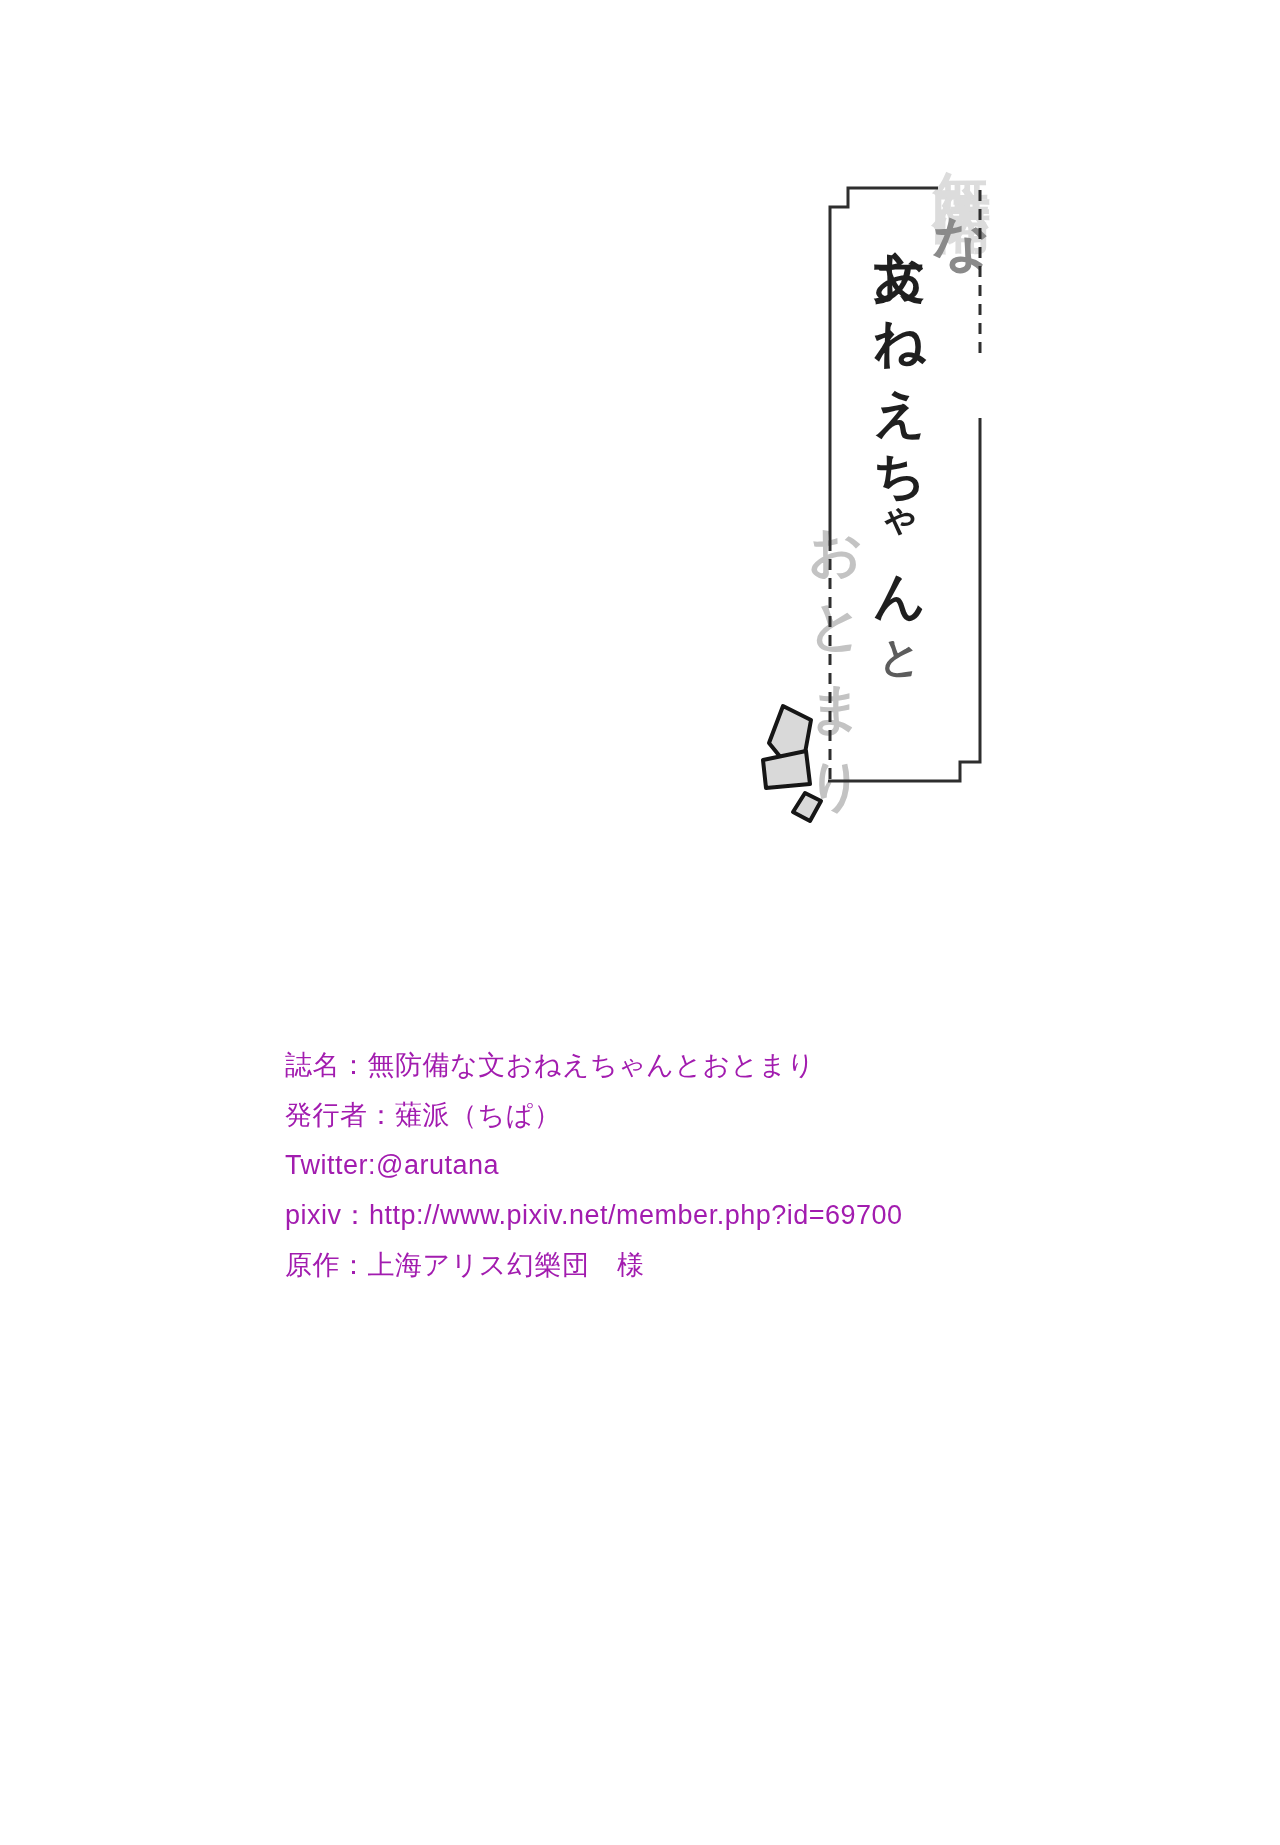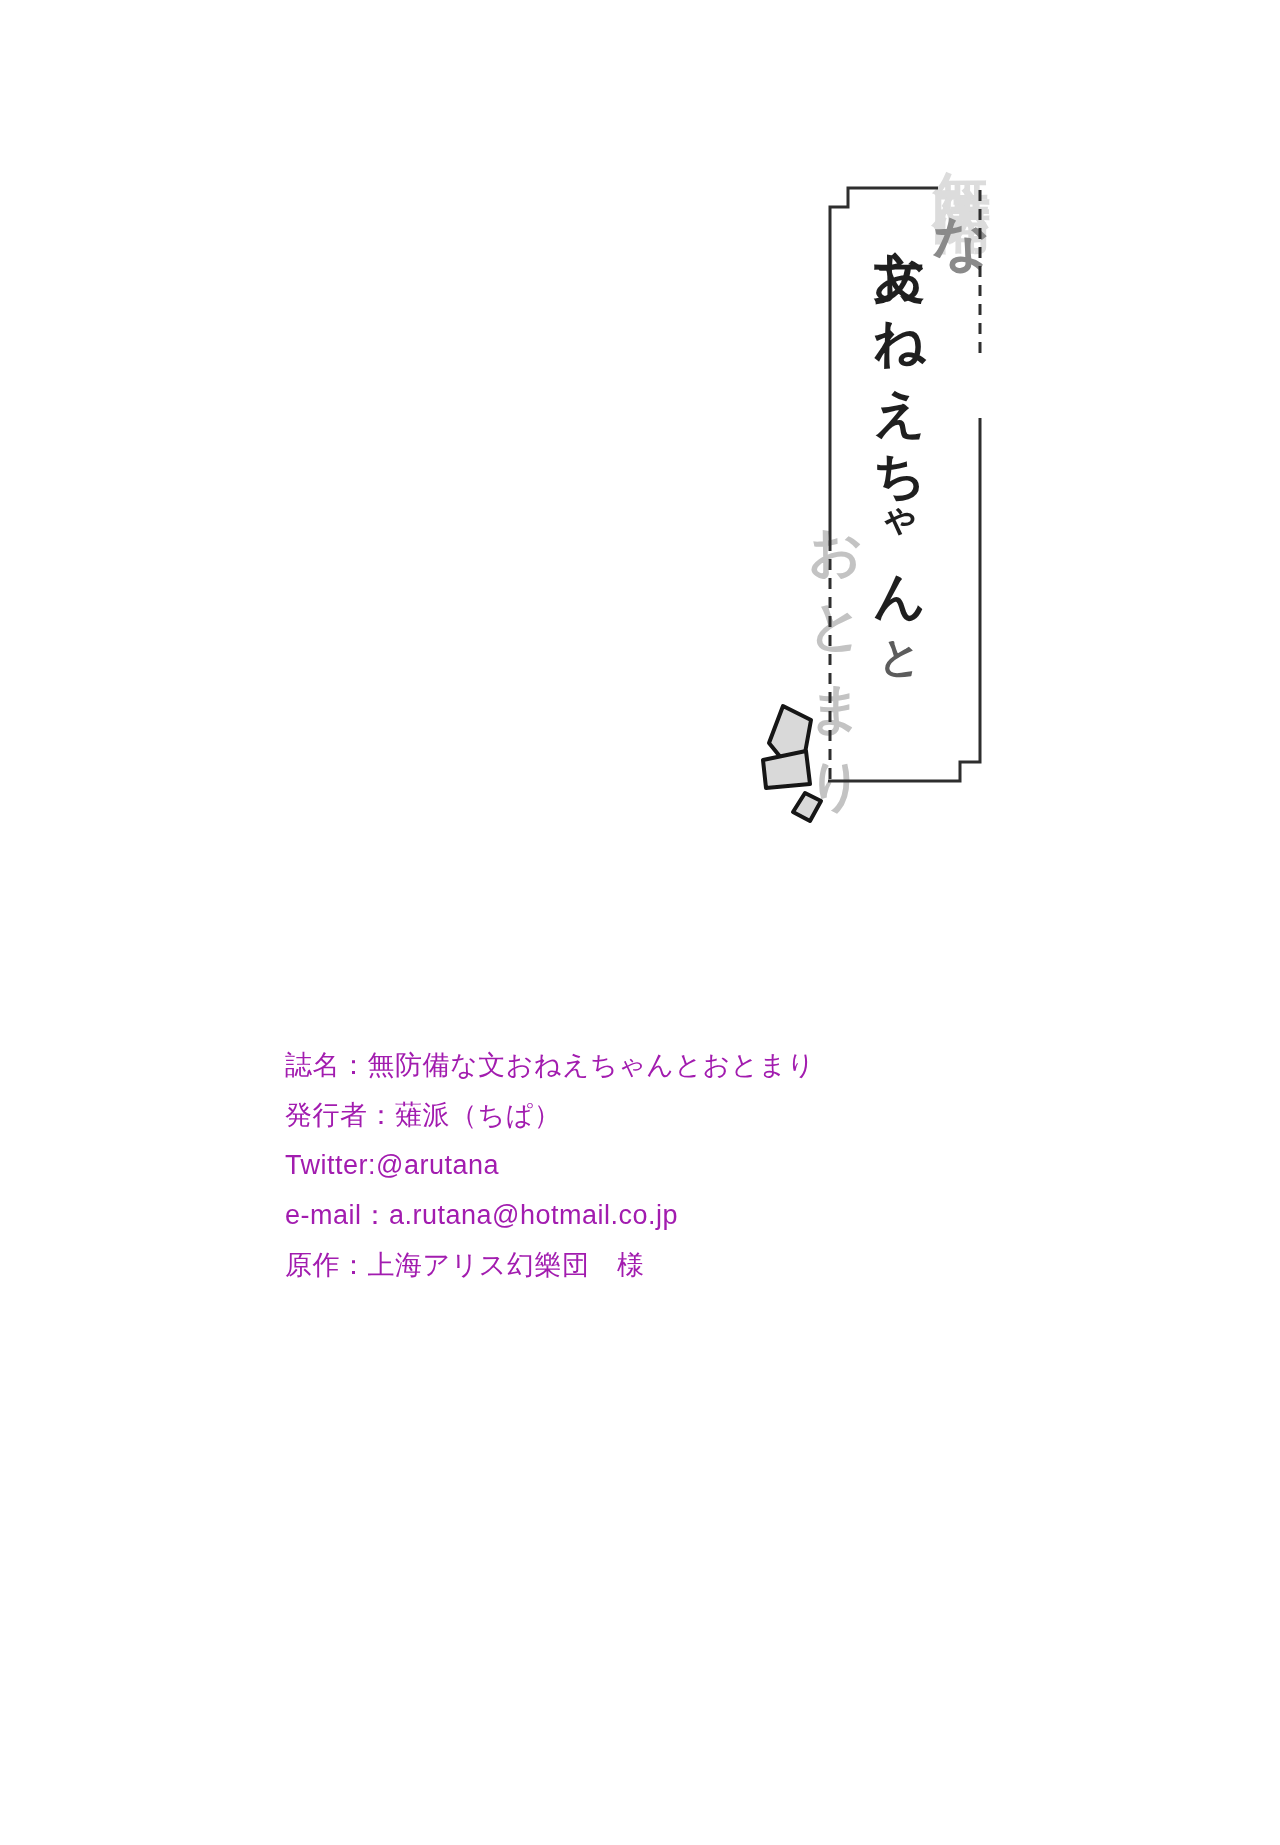--- a/index.html
+++ b/index.html
@@ -100,15 +100,15 @@
 
   <polygon points="769,743 783,706 811,720 805,753 782,759" fill="#d9d9d9" stroke="#161616" stroke-width="4" stroke-linejoin="round"></polygon>
   <polygon points="763,760 806,751 810,784 766,788" fill="#d9d9d9" stroke="#161616" stroke-width="4" stroke-linejoin="round"></polygon>
   <polygon points="805,793 821,801 810,821 793,812" fill="#d9d9d9" stroke="#161616" stroke-width="4" stroke-linejoin="round"></polygon>
 </svg>
 
 <div class="colophon">
   <div>誌名：無防備な文おねえちゃんとおとまり</div>
   <div>発行者：薙派（ちぱ）</div>
   <div>Twitter:@arutana</div>
-  <div>e-mail：a.rutana@hotmail.co.jp</div>
+  <div>pixiv：http://www.pixiv.net/member.php?id=69700</div>
   <div>原作：上海アリス幻樂団　様</div>
 </div>
 
 </body></html>

